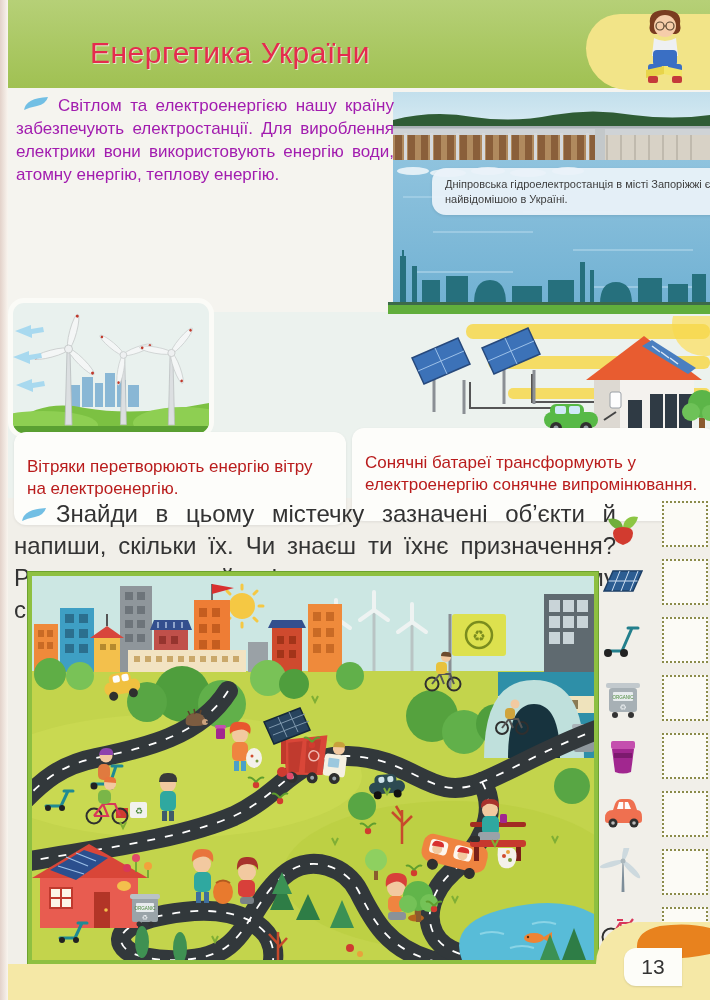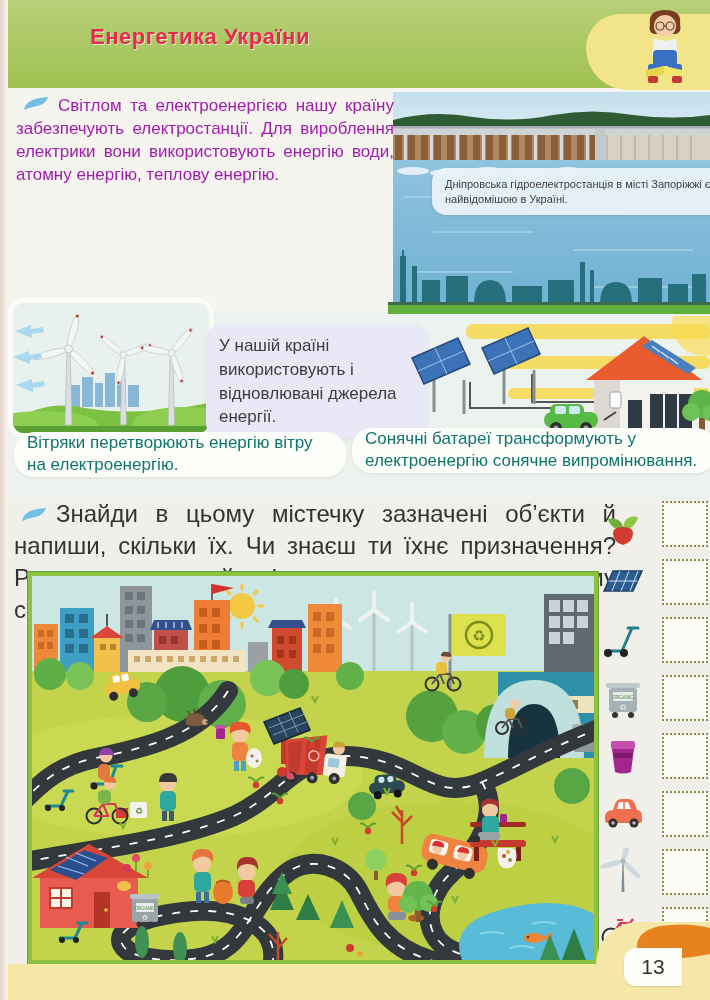--- a/index.html
+++ b/index.html
@@ -1,34 +1,34 @@
 <!DOCTYPE html>
 <html><head>
 <meta charset="utf-8">
 <style>
   html,body{margin:0;padding:0}
   #page{position:relative;width:710px;height:1000px;background:#f1efe9;font-family:"Liberation Sans",sans-serif;overflow:hidden}
   .spine{position:absolute;left:0;top:0;width:8px;height:1000px;background:linear-gradient(90deg,#e3d2ca,#f9f5ef)}
   .topzone{position:absolute;left:8px;top:88px;width:702px;height:224px;background:#f5f4ef}
   .midzone{position:absolute;left:8px;top:312px;width:702px;height:186px;background:#ecf2ee}
   .header{position:absolute;left:8px;top:0;width:702px;height:88px;background:linear-gradient(180deg,#b6d077,#a0c152)}
-  .title{position:absolute;left:82px;top:24px;font-size:22px;font-weight:bold;color:#e52b4e;letter-spacing:.5px;text-shadow:1px 1px 0 rgba(255,255,255,.65)}
+  .title{position:absolute;left:82px;top:36px;font-size:30px;font-weight:normal;color:#e52b4e;letter-spacing:.5px;text-shadow:1px 1px 0 rgba(255,255,255,.65)}
   .corner{position:absolute;right:0;top:14px;width:124px;height:76px;background:#f2e488;border-radius:36px 0 0 44px}
   .boy{position:absolute;right:16px;top:8px}
   .photo{position:absolute;left:393px;top:92px;width:317px;height:222px}
   .intro{position:absolute;left:16px;top:94px;width:378px;font-size:17px;line-height:1.36;color:#a21caf;text-align:justify}
   .leaf{display:inline-block;vertical-align:-2px;margin:0 8px 0 6px}
   .factbox{position:absolute;left:12px;top:224px;width:380px;background:#cfe3f2;border-radius:12px;padding:9px 13px;font-size:16.5px;line-height:1.32;color:#3d3d3d;box-sizing:border-box}
   .hl{color:#3e9ec2}
   .damcap{position:absolute;left:432px;top:168px;width:308px;background:rgba(234,242,249,.94);border-radius:14px;padding:9px 13px;font-size:11px;line-height:1.33;color:#3d3d3d;box-sizing:border-box;box-shadow:0 1px 3px rgba(0,0,0,.1)}
   .silh{position:absolute;left:388px;top:250px;width:322px;height:64px}
   .windcard{position:absolute;left:8px;top:298px;width:206px;height:140px;background:#e9f1ee;border:5px solid #fbfbf7;border-radius:16px;box-sizing:border-box;overflow:hidden}
   .renewnote{position:absolute;left:206px;top:324px;width:222px;background:#e9e8f6;border-radius:16px;padding:10px 13px;font-size:17px;line-height:1.4;color:#3d3d3d;box-sizing:border-box;box-shadow:0 1px 3px rgba(0,0,0,.08)}
   .solarillo{position:absolute;left:404px;top:316px;width:306px;height:124px}
-  .capbox{position:absolute;background:#fdfdfa;border-radius:20px;padding:0 13px;font-size:17px;line-height:1.32;color:#0f766e;box-sizing:border-box;box-shadow:0 1px 3px rgba(0,0,0,.08)}
+  .capbox{position:absolute;background:#fdfdfa;border-radius:12px;padding:24px 13px;font-size:17px;line-height:1.32;color:#b91c1c;box-sizing:border-box;box-shadow:0 1px 3px rgba(0,0,0,.08)}
   .cap1{left:14px;top:432px;width:332px}
   .cap2{left:352px;top:428px;width:364px}
   .task{position:absolute;left:14px;top:498px;width:602px;font-size:24px;line-height:1.33;color:#333;text-align:justify}
   .map{position:absolute;left:28px;top:572px;width:570px;height:392px;border:4px solid #8ec041;box-sizing:border-box;background:#c3d44c;box-shadow:0 0 0 1px #6da32e}
   .chk-row{position:absolute;left:600px;width:110px;height:48px}
   .chk-icon{position:absolute;left:0;top:0}
   .chk-box{position:absolute;right:2px;top:1px;width:42px;height:42px;border:2px dotted #8b8b4a;background:#fcfbf6}
   .footband{position:absolute;left:8px;top:964px;width:702px;height:36px;background:#f5e8a6}
   .footcorner{position:absolute;left:596px;top:922px;width:114px;height:78px;background:#f5e8a6;border-radius:42px 0 0 0}
   .swoosh{position:absolute;left:630px;top:924px}
@@ -229,21 +229,20 @@
         <circle cx="0.5" cy="0" r="4" fill="#eef0f1" stroke="#c8cccc"></circle>
       </g>
       <g fill="#a8d9ef">
         <polygon points="2,28 18,22 18,26 30,24 31,29 19,31 19,35"></polygon>
         <polygon points="0,54 16,48 16,52 28,50 29,55 17,57 17,61"></polygon>
         <polygon points="3,82 19,76 19,80 31,78 32,83 20,85 20,89"></polygon>
       </g>
     </svg>
   </div>
 
-  <div class="renewnote"><span>У нашій країні використовують і відновлювані джерела енергії.</span></div>
 
   <svg class="solarillo" viewBox="0 0 306 124">
     <circle cx="300" cy="8" r="32" fill="#f9e27a" opacity="0.9"></circle>
     <g fill="#f7d94d" opacity="0.85">
         <rect x="62" y="8" width="244" height="15" rx="7"></rect>
         <rect x="84" y="40" width="222" height="13" rx="6"></rect>
         <rect x="104" y="72" width="202" height="11" rx="5"></rect>
       </g>
     <polyline points="66,66 66,92 150,92 150,98" fill="none" stroke="#555" stroke-width="2"></polyline>
     <polyline points="128,58 128,86 208,86 208,92" fill="none" stroke="#555" stroke-width="2"></polyline>

